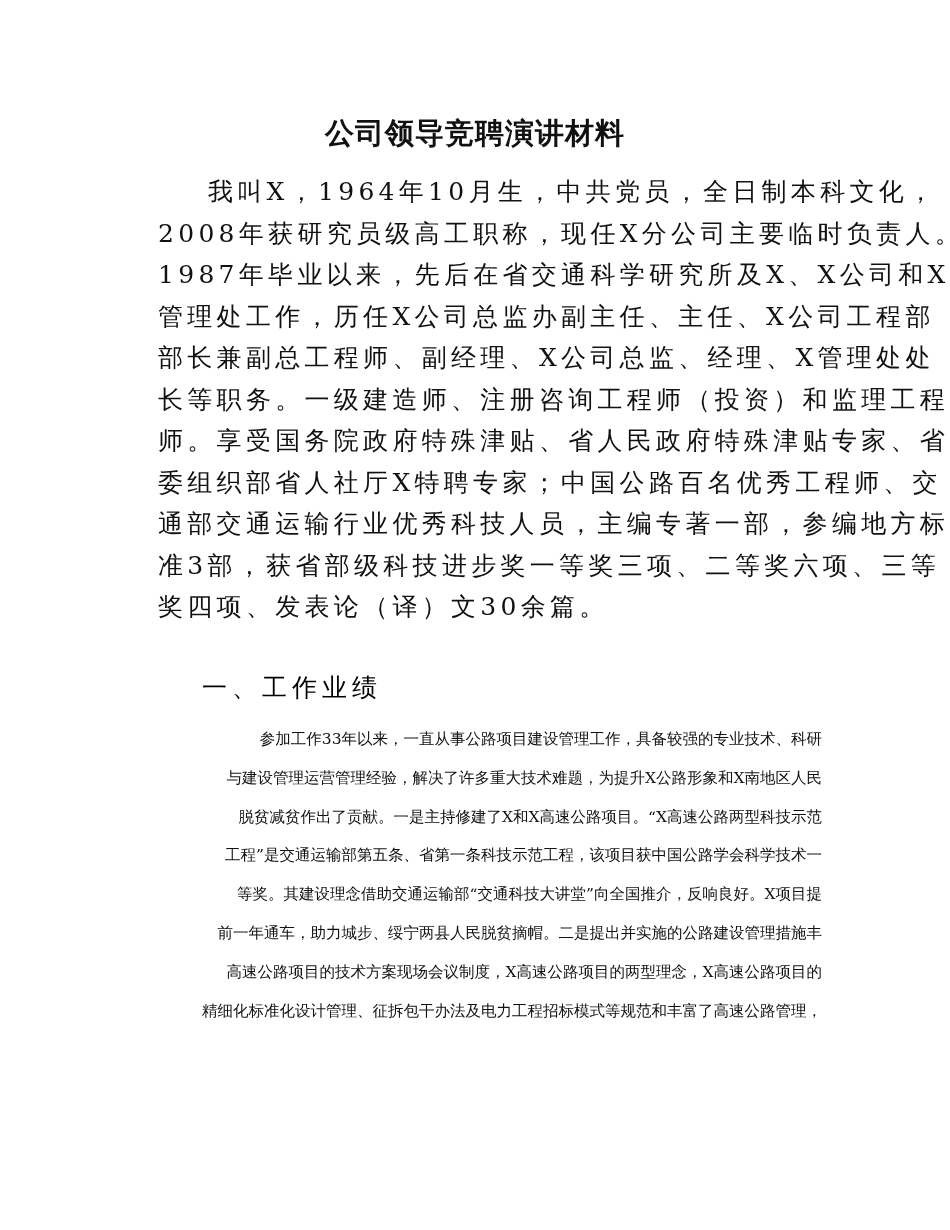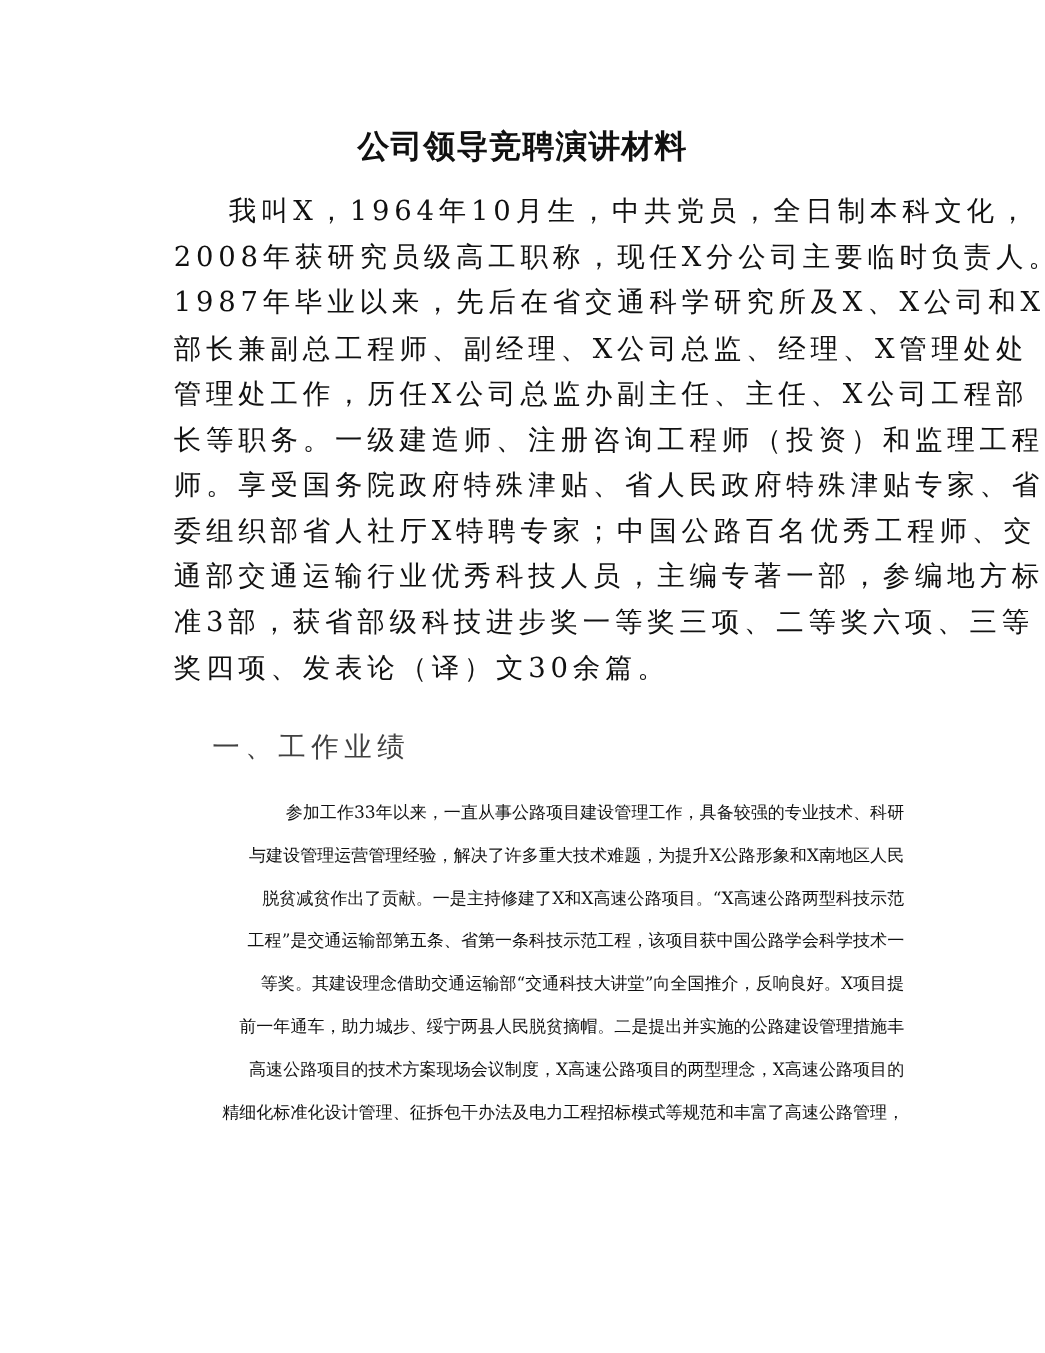--- a/index.html
+++ b/index.html
@@ -13,42 +13,42 @@
   .big {
     position: absolute; left: 158px; width: 670px;
     font-family: "DejaVu Serif", serif; font-size: 25px;
     letter-spacing: 4.3px; line-height: 41.5px; color: #111;
   }
   .big .line { display: block; white-space: nowrap; height: 41.5px; }
   .big .line.indent { padding-left: 50px; }
   .heading {
     position: absolute; left: 192px; top: 658px;
     font-family: "DejaVu Serif", serif; font-size: 25px; letter-spacing: 5px;
-    line-height: 40px; color: #404040; margin: 1px; font-weight: normal;
+    line-height: 40px; color: #000000; margin: 10px; font-weight: normal;
   }
   .small {
     position: absolute; left: 142px; top: 720px; width: 680px;
     font-family: "DejaVu Serif", serif; font-size: 15.5px;
     line-height: 38.8px; color: #111;
   }
   .small .line { display: block; white-space: nowrap; height: 38.8px; text-align: right; }
   .small .line.indent { padding-left: 32px; }
 </style>
 </head>
 <body>
 
 <div class="page">
   <h1 class="title">公司领导竞聘演讲材料</h1>
 
   <div class="big" style="top:171px;">
     <span class="line indent">我叫X，1964年10月生，中共党员，全日制本科文化，</span>
     <span class="line">2008年获研究员级高工职称，现任X分公司主要临时负责人。</span>
     <span class="line">1987年毕业以来，先后在省交通科学研究所及X、X公司和X</span>
+    <span class="line">管理处工作，历任X公司总监办副主任、主任、X公司工程部</span>
     <span class="line">部长兼副总工程师、副经理、X公司总监、经理、X管理处处</span>
-    <span class="line">管理处工作，历任X公司总监办副主任、主任、X公司工程部</span>
     <span class="line">长等职务。一级建造师、注册咨询工程师（投资）和监理工程</span>
     <span class="line">师。享受国务院政府特殊津贴、省人民政府特殊津贴专家、省</span>
     <span class="line">委组织部省人社厅X特聘专家；中国公路百名优秀工程师、交</span>
     <span class="line">通部交通运输行业优秀科技人员，主编专著一部，参编地方标</span>
     <span class="line">准3部，获省部级科技进步奖一等奖三项、二等奖六项、三等</span>
     <span class="line">奖四项、发表论（译）文30余篇。</span>
   </div>
 
   <h2 class="heading">一、工作业绩</h2>
 

